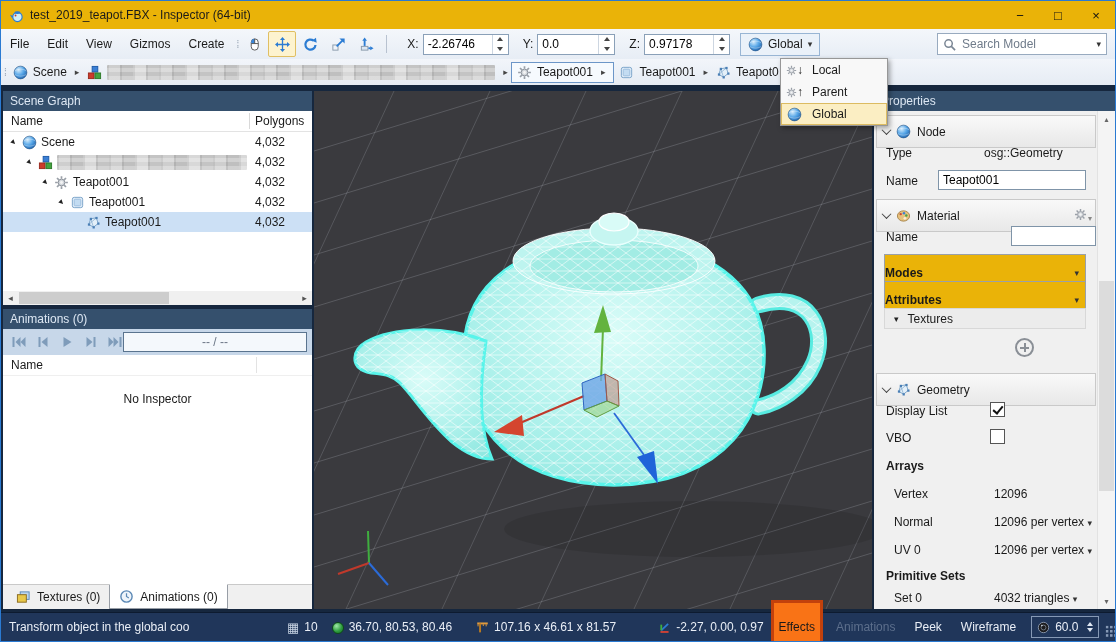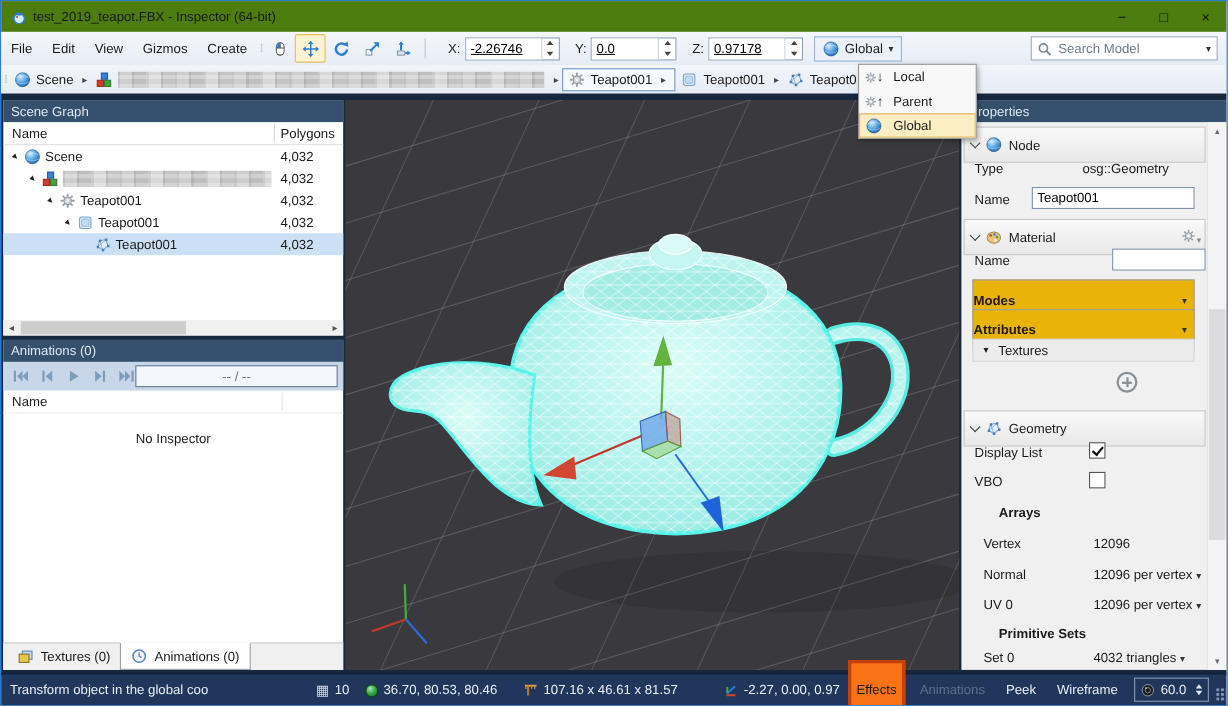--- a/index.html
+++ b/index.html
@@ -3,37 +3,37 @@
 <meta charset="utf-8">
 <style>
   html,body{margin:0;padding:0;background:#777;}
   .window{position:relative;width:1116px;height:642px;box-sizing:border-box;overflow:hidden;
     font-family:"Liberation Sans","DejaVu Sans",sans-serif;font-size:12px;color:#1a1a1a;
     background:#eef2f8;border:1px solid #2a7ad2;}
   .i16{width:15px;height:15px;display:block;}
   .i13{width:13px;height:13px;display:block;}
 
   
-  .titlebar{position:absolute;left:0;top:0;right:0;height:28px;background:#4d7c0f;display:flex;align-items:center;padding-left:8px;}
+  .titlebar{position:absolute;left:0;top:0;right:0;height:28px;background:#eab308;display:flex;align-items:center;padding-left:8px;}
   .title-text{margin-left:6px;}
   .win-controls{margin-left:auto;display:flex;height:100%;}
   .win-btn{width:38px;height:100%;display:flex;align-items:center;justify-content:center;font-size:13px;color:#111;}
 
   
   .menubar{position:absolute;left:0;top:28px;right:0;height:30px;background:linear-gradient(#f4f7fb,#e7edf5);
     display:flex;align-items:center;border-bottom:1px solid #d4dbe6;}
   .menu-item{padding:4px 9px;}
   .grip-dots{color:#9aa6b6;font-size:10px;letter-spacing:-2px;margin:0 3px;}
   .grip-dots::before{content:"⁞";}
   .tool-btn{width:26px;height:24px;display:flex;align-items:center;justify-content:center;border:1px solid transparent;border-radius:2px;}
   .tool-btn.active{background:#fdf3cf;border-color:#e0bf63;}
   .vsep{width:1px;height:18px;background:#b8c2d0;margin:0 6px;}
   .coord{display:flex;align-items:center;margin-left:14px;}
   .coord .lab{margin-right:4px;}
-  .spinbox{display:flex;border:1px solid #8aa0b8;background:#fff;height:21px;box-sizing:border-box;text-decoration:underline;}
+  .spinbox{display:flex;border:1px solid #8aa0b8;background:#fff;height:21px;box-sizing:border-box;}
   .spinbox input{border:0;outline:0;width:60px;padding:0 4px;font:inherit;}
   .spinbox input.narrow{width:52px;}
   .spin{width:15px;border-left:1px solid #cdd6e1;display:flex;flex-direction:column;}
   .spin span{flex:1;display:flex;align-items:center;justify-content:center;}
   .tri-up{width:0;height:0;border-left:3px solid transparent;border-right:3px solid transparent;border-bottom:4px solid #444;}
   .tri-dn{width:0;height:0;border-left:3px solid transparent;border-right:3px solid transparent;border-top:4px solid #444;}
   .global-btn{display:flex;align-items:center;gap:5px;margin-left:10px;padding:0 7px;border:1px solid #98b5d4;background:#eaf1f9;height:23px;box-sizing:border-box;}
   .caret{font-size:9px;color:#333;}
   .search{margin-left:auto;margin-right:8px;width:170px;height:22px;background:#fff;border:1px solid #98aabf;display:flex;align-items:center;padding:0 5px;box-sizing:border-box;gap:4px;}
   .search input{border:0;outline:0;flex:1;font:inherit;min-width:0;color:#333;}
@@ -93,21 +93,21 @@
   .gearwrap{margin-left:auto;margin-right:3px;display:flex;align-items:flex-start;gap:1px;}
   .tinput{position:absolute;height:20px;border:1px solid #7f94a8;background:#fff;font:inherit;padding:0 4px;box-sizing:border-box;outline:none;}
   .wbtn{position:absolute;height:38px;background:#eab308;border:1px solid #9aa0a8;box-sizing:border-box;display:flex;align-items:center;justify-content:flex-start;font-weight:bold;}
   .wbtn .caret{position:absolute;right:6px;}
   .texp{position:absolute;height:21px;background:#ececec;border:1px solid #d8d8d8;box-sizing:border-box;display:flex;align-items:center;gap:9px;padding-left:9px;}
   .plusbtn{position:absolute;width:19px;height:19px;border:2px solid #8a8f96;border-radius:50%;box-sizing:border-box;}
   .plusbtn::before{content:"";position:absolute;left:3px;right:3px;top:6.5px;height:2px;background:#8a8f96;}
   .plusbtn::after{content:"";position:absolute;top:3px;bottom:3px;left:6.5px;width:2px;background:#8a8f96;}
   .chkbox{position:absolute;width:15px;height:15px;border:1px solid #555;background:#fff;box-sizing:border-box;}
   .chkbox.checked::after{content:"";position:absolute;left:4px;top:1px;width:4px;height:8px;border-right:2px solid #111;border-bottom:2px solid #111;transform:rotate(40deg);}
-  .bold{font-weight:bold;margin-left:22px;}
+  .bold{font-weight:bold;}
   .vscroll{position:absolute;right:0;top:20px;bottom:0;width:17px;background:#f4f4f4;border-left:1px solid #e2e2e2;}
   .vs-btn{position:absolute;left:0;right:0;height:16px;display:flex;align-items:center;justify-content:center;color:#666;font-size:8px;}
   .vs-thumb{position:absolute;left:1px;right:1px;top:170px;height:210px;background:#dcdcdc;}
 
   
   .statusbar{position:absolute;left:0;bottom:0;right:0;height:28px;background:#20365a;color:#e9eef6;display:flex;align-items:center;border-top:1px solid #0d1b30;}
   .sb-msg{margin-left:8px;width:278px;overflow:hidden;white-space:nowrap;flex:0 0 auto;}
   .sb-item{display:flex;align-items:flex-end;gap:5px;flex:0 0 auto;}
   .glyph-grid{color:#c6d2e2;font-size:13px;line-height:1;}
   .glyph-grid::before{content:"▦";}

